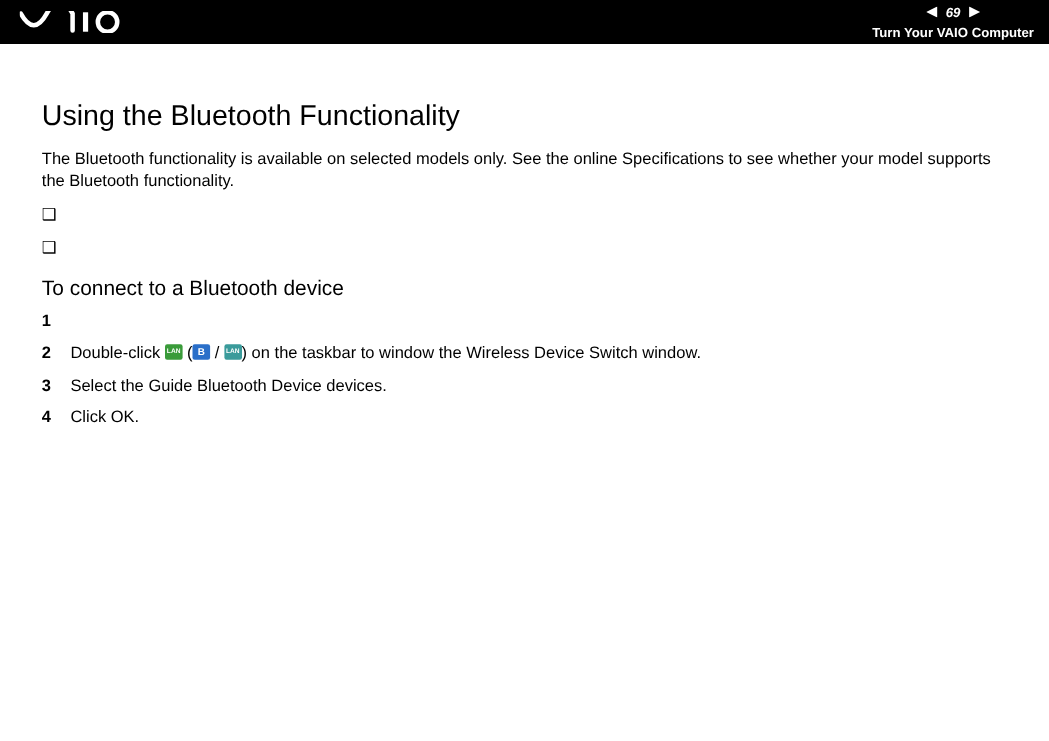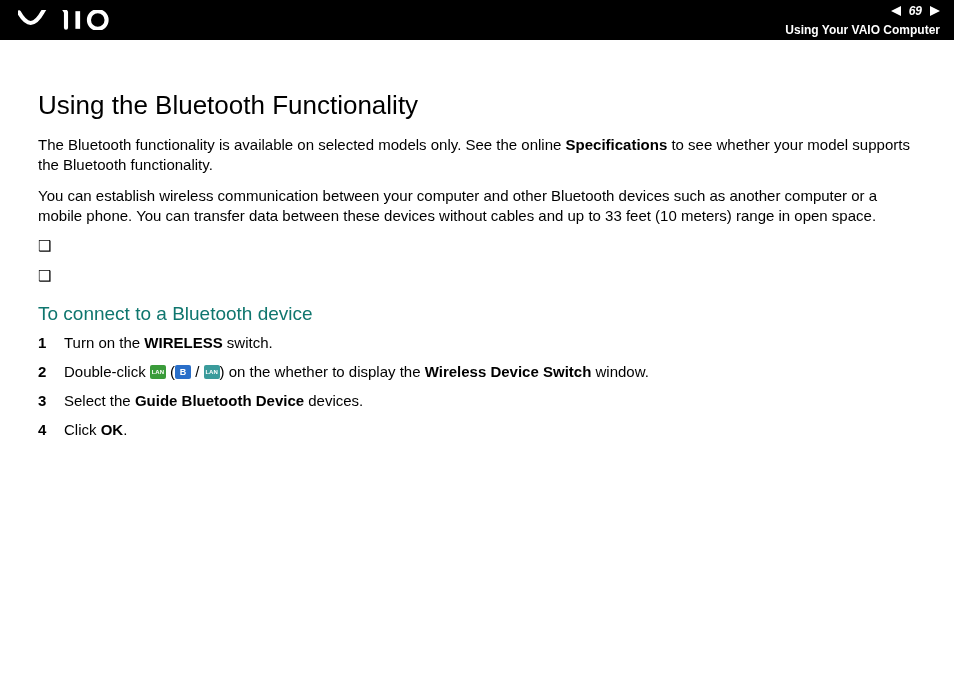--- a/index.html
+++ b/index.html
@@ -20,21 +20,21 @@
     padding: 0 14px 0 18px;
   }
   .vaio-logo {
     display: flex;
     align-items: center;
   }
   .vaio-logo svg { height: 20px; }
   .header-right {
     display: flex;
     flex-direction: column;
-    align-items: flex-end;
+    align-items: center;
     gap: 5px;
   }
   .pager {
     display: flex;
     align-items: center;
     gap: 4px;
     font-size: 12px;
     font-weight: bold;
     font-style: italic;
   }
@@ -63,29 +63,29 @@
     margin-bottom: 10px;
     font-size: 15px;
     line-height: 1.35;
   }
   .bullet-mark {
     width: 12px; flex-shrink: 0; font-size: 15px; line-height: 1.35;
   }
   h2 {
     font-size: 19px;
     font-weight: normal;
-    color: #0f766e;
+    color: #000000;
     margin-bottom: 8px;
   }
   .steps { }
   .step-row {
     display:flex; gap: 16px; font-size:15px; line-height:1.35; margin-bottom:9px;
   }
   .step-num { font-weight: bold; width: 10px; flex-shrink:0; }
-  .bold { font-weight: bold; }
+  .bold { font-weight: normal; }
   .tbicon {
     display:inline-flex; width:16px; height:14px; vertical-align:middle;
     align-items:center; justify-content:center; border-radius:2px;
     font-size:9px; font-weight:bold; color:#fff; position:relative; top:-1px;
   }
   .tbicon.green { background:#3a9b3a; }
   .tbicon.blue  { background:#2a6fc9; }
   .tbicon.teal  { background:#3a9b9b; }
 </style>
 </head>
@@ -106,61 +106,57 @@
             <polygon points="0,5 10,0 10,10" fill="#fff"></polygon>
           </svg>
       </span>
       <span>69</span>
       <span class="arrow">
         <svg width="14" height="10" viewBox="0 0 14 10">
             <polygon points="14,5 4,0 4,10" fill="#fff"></polygon>
           </svg>
       </span>
     </div>
-    <div class="section-title">Using Your VAIO Computer</div>
+    <div class="section-title">Turn Your VAIO Computer</div>
   </div>
 </div>
 
 <div class="content">
   <h1>Using the Bluetooth Functionality</h1>
 
   <p class="para">
     <span>The Bluetooth functionality is available on selected models only. See the online </span><span class="bold">Specifications</span><span> to see whether your model supports the Bluetooth functionality.</span>
   </p>
 
-  <p class="para">You can establish wireless communication between your computer and other Bluetooth devices such as another computer or a mobile phone. You can transfer data between these devices without cables and up to 33 feet (10 meters) range in open space.</p>
 
   <div class="bullets">
     <div class="bullet-row">
       <div class="bullet-mark">❑</div>
     </div>
     <div class="bullet-row">
       <div class="bullet-mark">❑</div>
     </div>
   </div>
 
   <h2>To connect to a Bluetooth device</h2>
 
   <div class="steps">
     <div class="step-row">
       <div class="step-num">1</div>
-      <div>
-        <span>Turn on the </span><span class="bold">WIRELESS</span><span> switch.</span>
-      </div>
     </div>
     <div class="step-row">
       <div class="step-num">2</div>
       <div>
         <span>Double-click </span><span class="tbicon green">
             <span style="font-size:6px;">LAN</span>
           </span><span> (</span><span class="tbicon blue">
             <span>B</span>
           </span><span> / </span><span class="tbicon teal">
             <span style="font-size:6px;">LAN</span>
-          </span><span>) </span><span>on the whether to display the </span><span class="bold">Wireless Device Switch</span><span> window.</span>
+          </span><span>) </span><span>on the taskbar to window the </span><span class="bold">Wireless Device Switch</span><span> window.</span>
       </div>
     </div>
     <div class="step-row">
       <div class="step-num">3</div>
       <div>
         <span>Select the </span><span class="bold">Guide Bluetooth Device</span><span> devices.</span>
       </div>
     </div>
     <div class="step-row">
       <div class="step-num">4</div>

